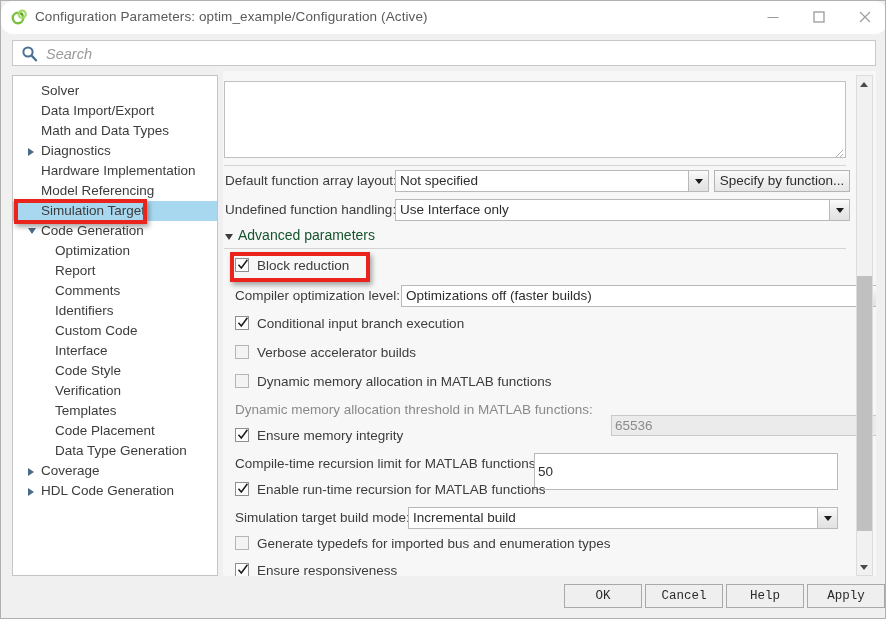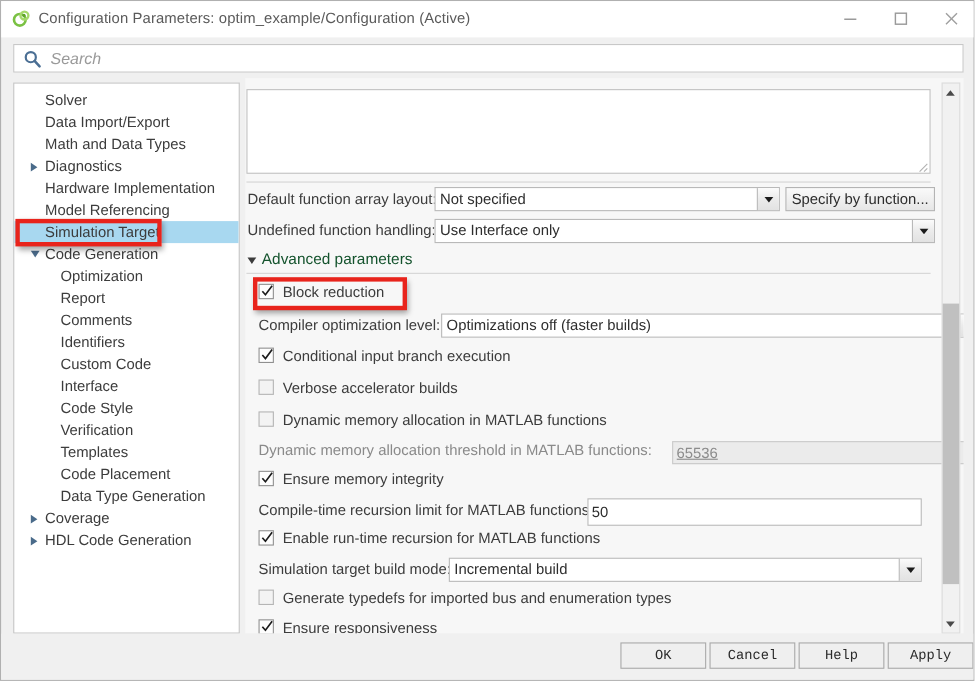--- a/index.html
+++ b/index.html
@@ -21,20 +21,21 @@
     box-sizing: border-box;
   }
 
   
   .titlebar {
     position: absolute;
     left: 0; top: 0;
     width: 886px; height: 33px;
     background: #ffffff;
     box-sizing: border-box;
+    border-radius: 12px;
   }
   .title-icon {
     position: absolute;
     left: 10px; top: 8px;
     width: 17px; height: 17px;
   }
   .title-text {
     position: absolute;
     left: 34px; top: 8px;
     font-size: 13.5px;
@@ -510,37 +511,37 @@
       <span class="chk-label">Verbose accelerator builds</span>
     </div>
 
     <div class="chk-row" style="left:12px; top:301px; width:400px;padding-left:40px;">
       <span class="chkbox off"></span>
       <span class="chk-label">Dynamic memory allocation in MATLAB functions</span>
     </div>
 
     <div class="row" style="left:0; top:328px; width:640px; height:22px;">
       <span class="fld-label disabled" style="left:12px; top:1px;">Dynamic memory allocation threshold in MATLAB functions:</span>
-      <input class="textbox disabled" type="text" style="left: 388px; top: 2px; width: 272px; height: 21px; text-decoration: underline;" disabled="" value="65536">
+      <input class="textbox disabled" type="text" style="left: 388px; top: 16px; width: 272px; height: 21px;" disabled="" value="65536">
     </div>
 
     <div class="chk-row" style="left:12px; top:355px; width:300px;">
       <span class="chkbox">
         <span class="chk-tick">
           <svg width="12" height="14" viewBox="0 0 12 14">
               <path d="M1.5 6.8 L4.3 10 L10.4 1.8" fill="none" stroke="#1b1b1b" stroke-width="1.5"></path>
             </svg>
         </span>
       </span>
       <span class="chk-label">Ensure memory integrity</span>
     </div>
 
     <div class="row" style="left:0; top:382px; width:640px; height:22px;">
       <span class="fld-label" style="left:12px; top:1px;">Compile-time recursion limit for MATLAB functions:</span>
-      <input class="textbox" type="text" style="left: 311px; top: 0px; width: 304px; height: 25px;" value="50">
+      <input class="textbox" type="text" style="left: 311px; top: 0px; width: 304px; height: 37px;" value="50">
     </div>
 
     <div class="chk-row" style="left:12px; top:409px; width:400px;">
       <span class="chkbox">
         <span class="chk-tick">
           <svg width="12" height="14" viewBox="0 0 12 14">
               <path d="M1.5 6.8 L4.3 10 L10.4 1.8" fill="none" stroke="#1b1b1b" stroke-width="1.5"></path>
             </svg>
         </span>
       </span>

